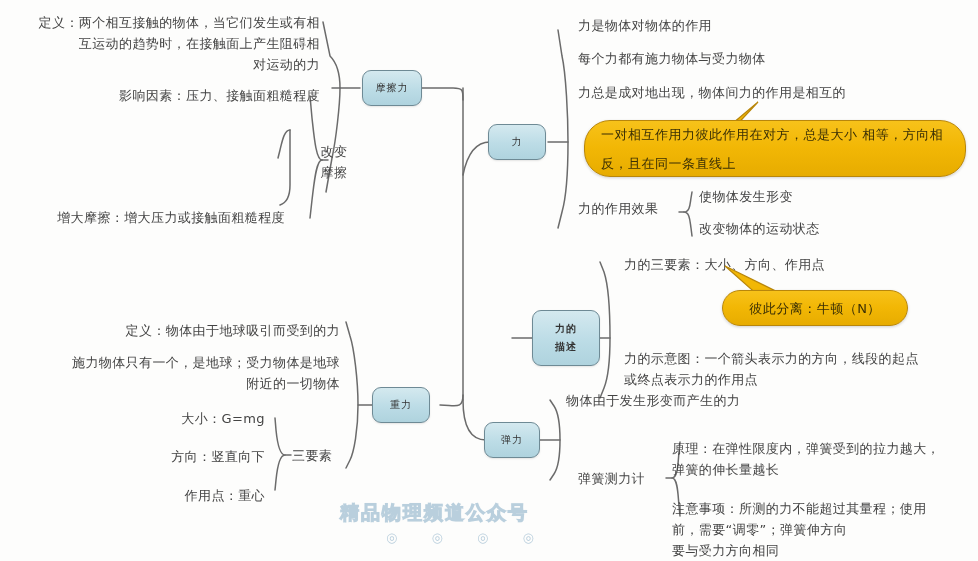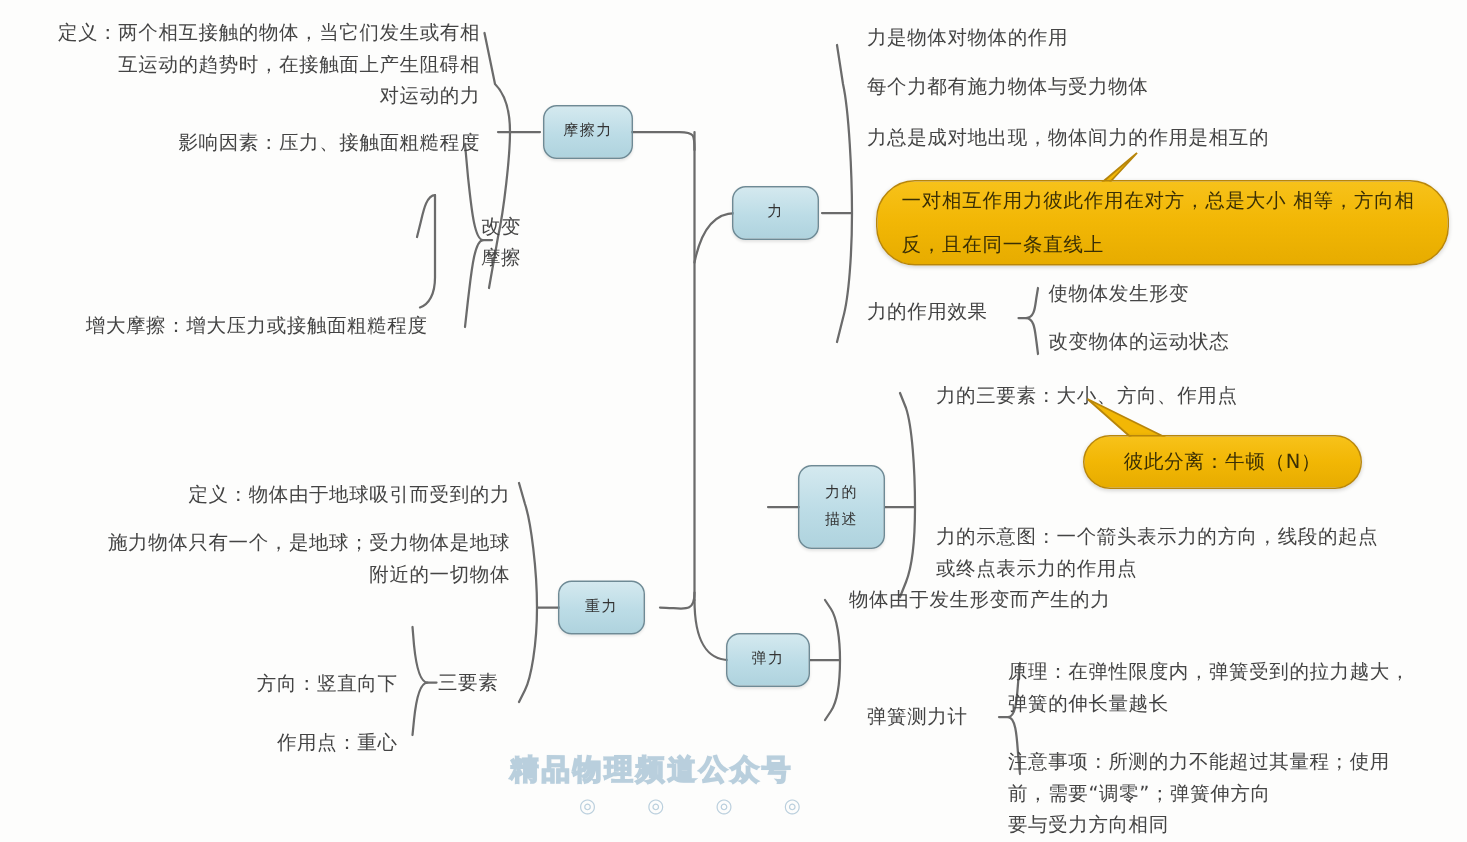--- a/index.html
+++ b/index.html
@@ -157,21 +157,21 @@
       <path d="M285,455 L291,455"></path>
 
     </g>
   </svg>
 
 
   <div class="node" style="left:362px;top:70px;width:60px;height:36px;">摩擦力</div>
 
   <div class="node" style="left:488px;top:124px;width:58px;height:36px;">力</div>
 
-  <div class="node" style="left:532px;top:310px;width:58px;height:56px;white-space:pre;">力的
+  <div class="node" style="left:532px;top:310px;width:68px;height:56px;white-space:pre;font-weight:bold;">力的
 描述</div>
 
   <div class="node" style="left:372px;top:387px;width:58px;height:36px;">重力</div>
 
   <div class="node" style="left:484px;top:422px;width:56px;height:36px;">弹力</div>
 
   <div class="txt r" style="left:0px;top:12px;width:320px;">定义：两个相互接触的物体，当它们发生或有相
 互运动的趋势时，在接触面上产生阻碍相
 对运动的力</div>
 
@@ -209,20 +209,21 @@
   <div class="callout c" style="left:722px;top:290px;width:186px;height:36px;">彼此分离：牛顿（N）</div>
 
   <div class="txt" style="left:624px;top:348px;">力的示意图：一个箭头表示力的方向，线段的起点
 或终点表示力的作用点</div>
 
   <div class="txt r" style="left:0px;top:320px;width:340px;">定义：物体由于地球吸引而受到的力</div>
 
   <div class="txt r" style="left:0px;top:352px;width:340px;">施力物体只有一个，是地球；受力物体是地球
 附近的一切物体</div>
 
+  <div class="txt r" style="left:0px;top:408px;width:265px;">大小：G=mg</div>
 
   <div class="txt r" style="left:0px;top:446px;width:265px;">方向：竖直向下</div>
 
   <div class="txt r" style="left:0px;top:485px;width:265px;">作用点：重心</div>
 
   <div class="txt" style="left:292px;top:445px;">三要素</div>
 
   <div class="txt" style="left:566px;top:390px;">物体由于发生形变而产生的力</div>
 
   <div class="txt" style="left:578px;top:468px;">弹簧测力计</div>

